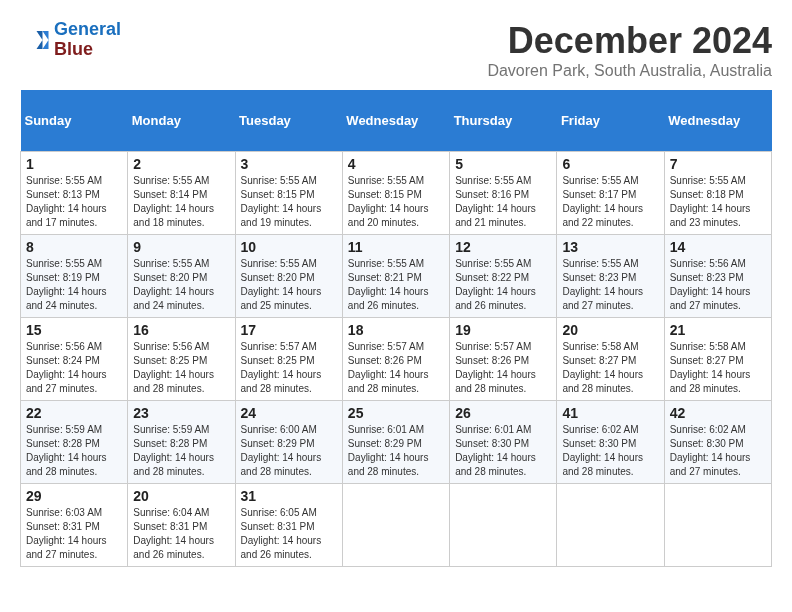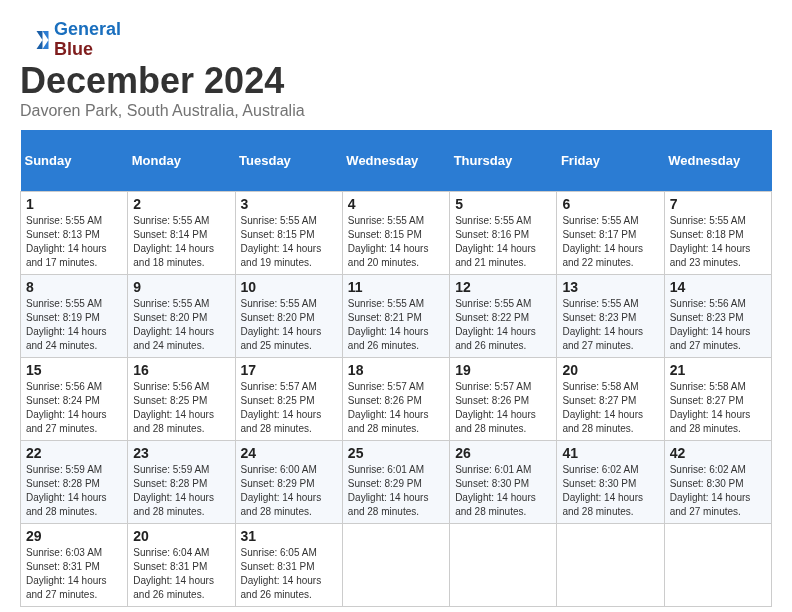--- a/index.html
+++ b/index.html
@@ -8,41 +8,41 @@
       background: #fff;
       width: 792px;
       min-height: 612px;
       padding: 20px;
     }
     .header {
       display: flex;
       justify-content: space-between;
       align-items: flex-start;
       margin-bottom: 10px;
-      flex-direction: column;
     }
     .logo {
       display: flex;
       align-items: center;
       gap: 4px;
     }
     .logo-text {
       font-size: 18px;
       font-weight: bold;
       color: #333;
       line-height: 1.1;
     }
     .logo-text span {
       color: #1a6fbe;
     }
     .logo-icon {
       width: 30px;
       height: 30px;
     }
     .title-block {
+      text-align: right;
     }
     .month-title {
       font-size: 36px;
       font-weight: bold;
       color: #333;
     }
     .subtitle {
       font-size: 16px;
       color: #737373;
     }

